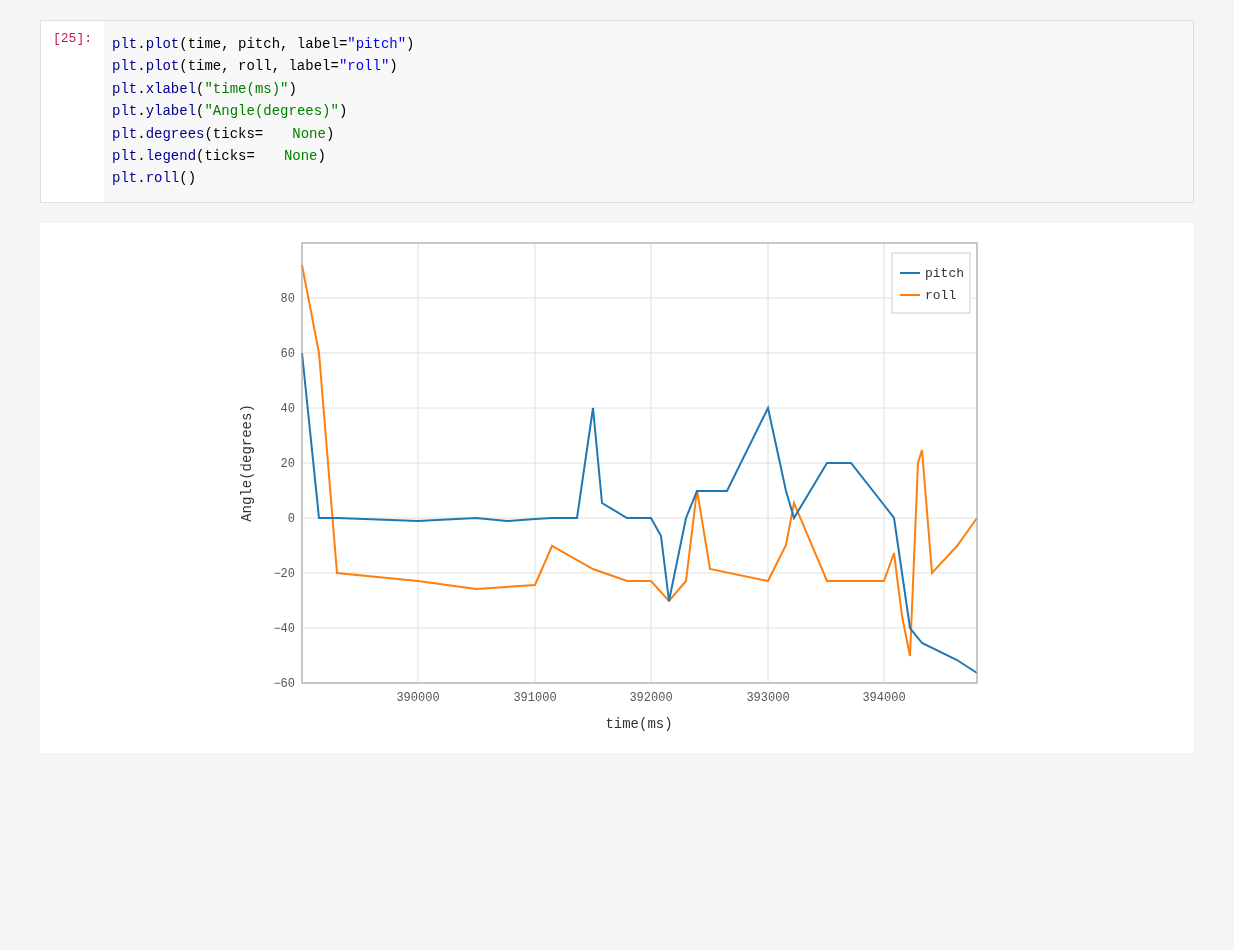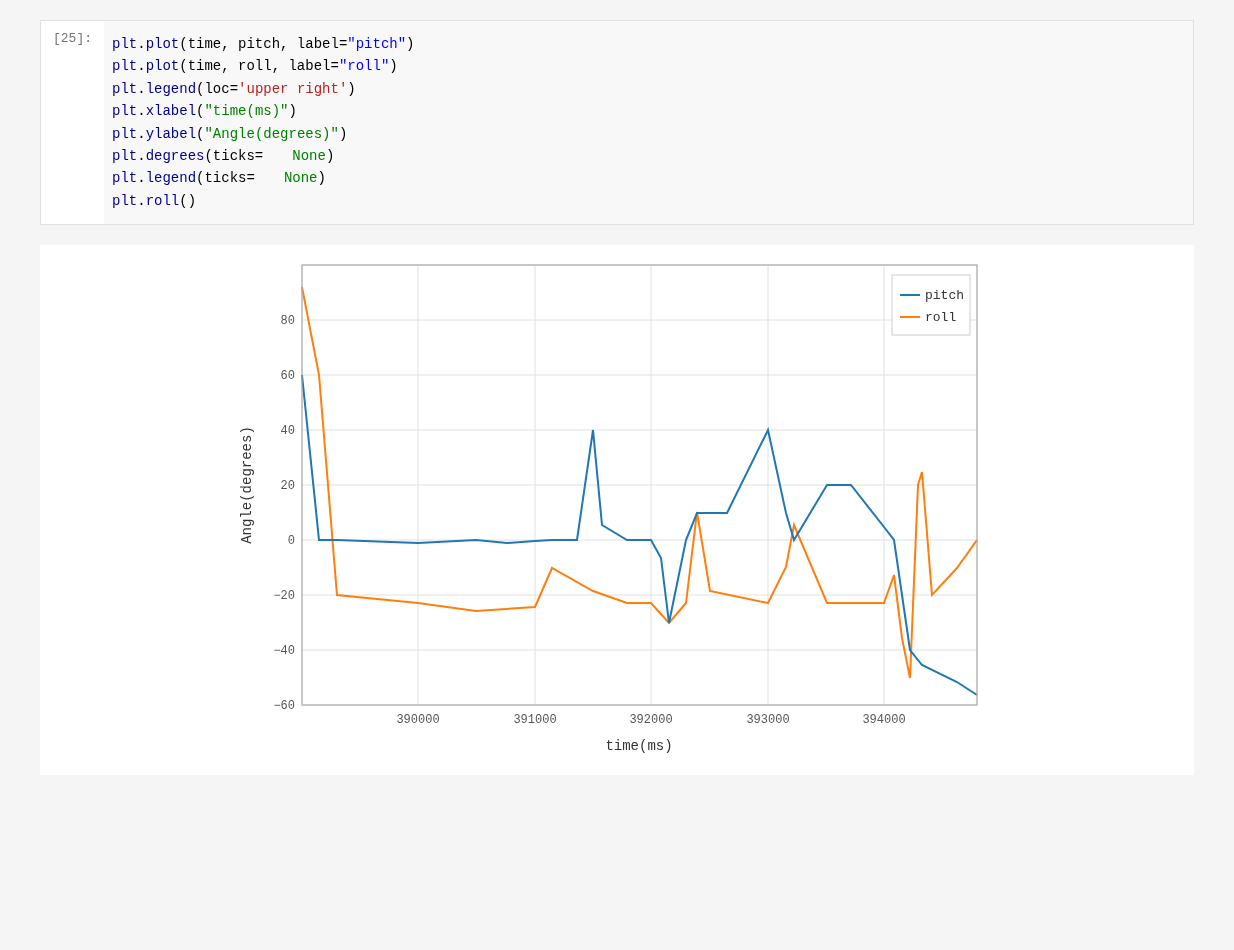--- a/index.html
+++ b/index.html
@@ -8,21 +8,21 @@
       font-family: 'Courier New', monospace;
       font-size: 14px;
     }
     .notebook-cell {
       background: #fff;
       border: 1px solid #e0e0e0;
       margin: 20px 40px;
       display: flex;
     }
     .cell-label {
-      color: #737373;
+      color: #be185d;
       padding: 10px 12px;
       font-size: 13px;
       min-width: 60px;
       white-space: nowrap;
     }
     .cell-code {
       padding: 12px 8px;
       flex: 1;
       background: #f8f8f8;
     }
@@ -52,21 +52,20 @@
   </style>
 </head>
 <body>
 
 <div class="notebook-cell">
   <div class="cell-label">[25]:</div>
   <div class="cell-code">
 
   <div class="code-line"><span class="fn">plt</span><span>.</span><span class="fn">plot</span><span>(time, pitch, label=</span><span class="str-blue">"pitch"</span><span>)</span></div>
       <div class="code-line"><span class="fn">plt</span><span>.</span><span class="fn">plot</span><span>(time, roll, label=</span><span class="str-blue">"roll"</span><span>)</span></div>
-      <div class="code-line"><span class="fn">plt</span><span>.</span><span class="fn">legend</span><span>(loc=</span><span class="str-red">'upper right'</span><span>)</span></div>
       <div class="code-line"><span class="fn">plt</span><span>.</span><span class="fn">xlabel</span><span>(</span><span class="str-green">"time(ms)"</span><span>)</span></div>
       <div class="code-line"><span class="fn">plt</span><span>.</span><span class="fn">ylabel</span><span>(</span><span class="str-green">"Angle(degrees)"</span><span>)</span></div>
       <div class="code-line"><span class="fn">plt</span><span>.</span><span class="fn">degrees</span><span>(ticks=</span><span class="kw">None</span><span>)</span></div>
       <div class="code-line"><span class="fn">plt</span><span>.</span><span class="fn">legend</span><span>(ticks=</span><span class="kw">None</span><span>)</span></div>
       <div class="code-line"><span class="fn">plt</span><span>.</span><span class="fn">roll</span><span>()</span></div>
     </div>
 </div>
 
 <div class="cell-output">
   <div class="chart-container">

